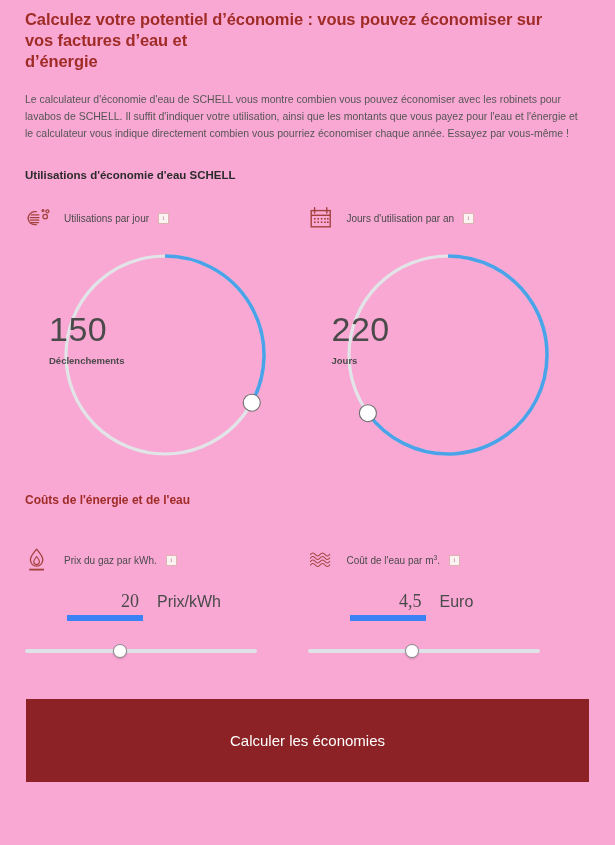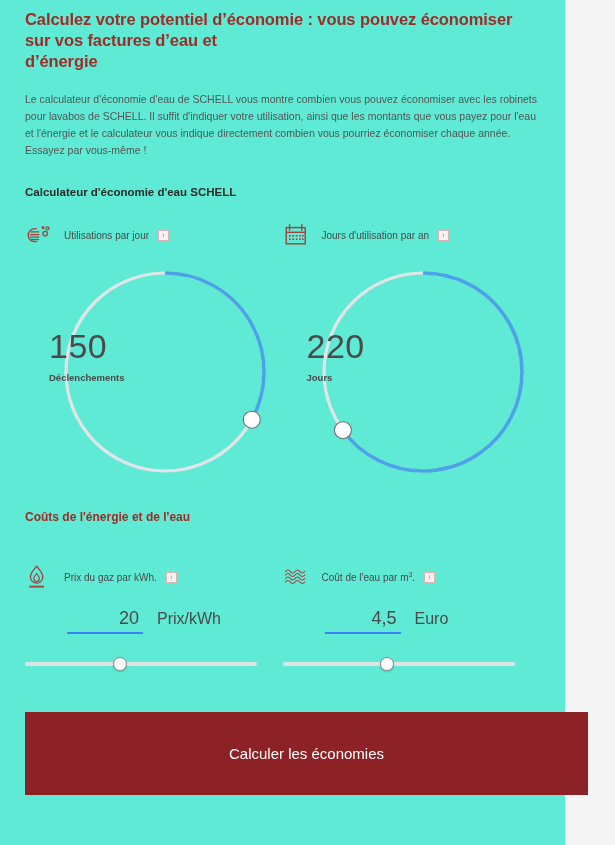--- a/index.html
+++ b/index.html
@@ -9,23 +9,23 @@
   }
   body {
     width: 615px;
     height: 845px;
     background: #f5f5f5;
     font-family: "Liberation Sans", sans-serif;
     overflow: hidden;
   }
   .page {
     position: relative;
-    width: 565px;
+    width: 615px;
     height: 845px;
-    background: #5eead4;
+    background: #f9a8d4;
   }
   .container {
     padding: 0 25px;
   }
 
   
   .title {
     margin: 0;
     padding-top: 9px;
     font-size: 16.5px;
@@ -135,24 +135,24 @@
   .numrow {
     display: flex;
     align-items: baseline;
     justify-content: flex-start;
     padding-left: 42px;
     margin-top: 16px;
   }
   .numfield {
     width: 76px;
     border: none;
-    border-bottom: 2px solid #3b82f6;
+    border-bottom: 6px solid #3b82f6;
     background: transparent;
     text-align: right;
-    font-family: Liberation Sans, sans-serif;
+    font-family: Liberation Serif, serif;
     font-size: 18px;
     color: #4a4a4a;
     padding: 0 4px 3px 0;
     outline: none;
   }
   .numunit {
     font-size: 16px;
     color: #4a4a4a;
     margin-left: 14px;
   }
@@ -205,21 +205,21 @@
 </head>
 <body>
 
 <div class="page">
   <div class="container">
 
     <h1 class="title">Calculez votre potentiel d’économie : vous pouvez économiser sur vos factures d’eau et<br>d’énergie</h1>
 
     <p class="intro">Le calculateur d'économie d'eau de SCHELL vous montre combien vous pouvez économiser avec les robinets pour lavabos de SCHELL. Il suffit d'indiquer votre utilisation, ainsi que les montants que vous payez pour l'eau et l'énergie et le calculateur vous indique directement combien vous pourriez économiser chaque année. Essayez par vous-même !</p>
 
-    <div class="section-head">Calculateur d'économie d'eau SCHELL</div>
+    <div class="section-head">Utilisations d'économie d'eau SCHELL</div>
 
     <div class="cols" style="margin-top:22px;">
 
       <div class="col">
         <div class="labelrow">
           <span class="icon-box">
             <svg width="28" height="22" viewBox="0 0 28 22">
               <g fill="none" stroke="#a3413c" stroke-width="1.3" stroke-linecap="round">
                 <path d="M3.2 11.2c0-3.6 2.9-6.5 6.5-6.5h1.6"></path>
                 <path d="M3.2 11.2c0 3.6 2.9 6.5 6.5 6.5h1.6"></path>

